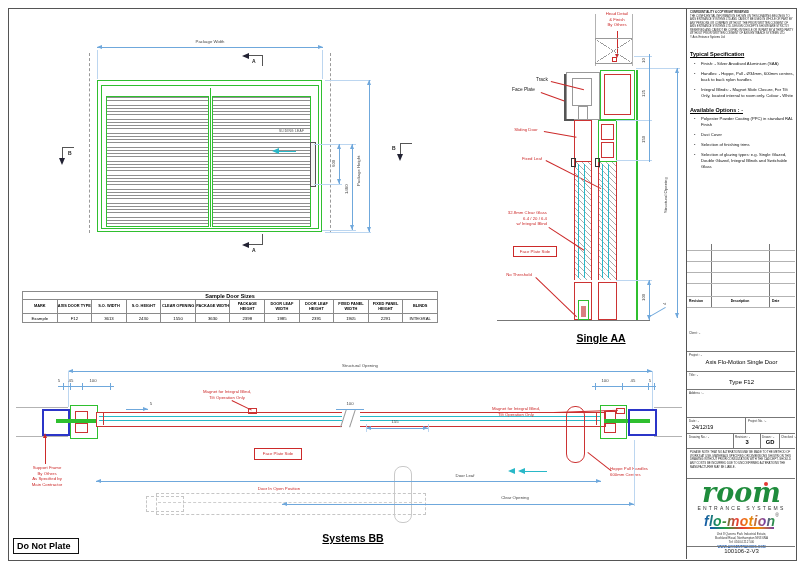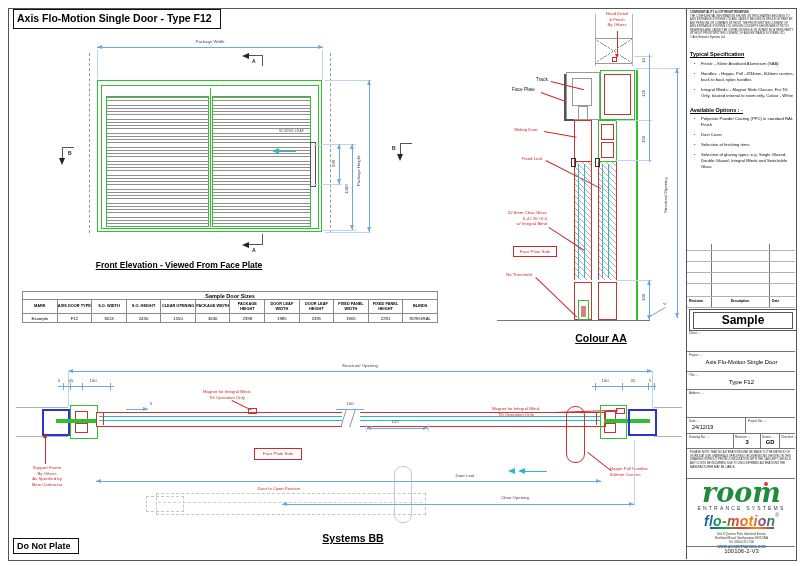--- a/index.html
+++ b/index.html
@@ -64,23 +64,20 @@
   .flo-bar{position:absolute;height:1.6px;background:linear-gradient(90deg,#1557b0,#1e9e3e,#e53935,#f08c00,#7b3fa0)}
 </style>
 </head>
 <body>
 
 <div id="sheet">
 
   <div class="a" style="left:8px;top:8px;width:787px;height:551px;border:1px solid #555"></div>
   <div class="kln" style="left:686px;top:8px;width:1px;height:551px"></div>
 
-  <div class="a" style="left:13px;top:9px;width:206px;height:18px;border:1.5px solid #111;background:#fff">
-    <div class="b" style="font-size:10.5px;padding:2px 0 0 3px;white-space:nowrap">Axis Flo-Motion Single Door - Type F12</div>
-  </div>
 
   <div class="dimt" style="left:150px;top:39px;width:120px">Package Width</div>
   <div class="ln" style="left:97px;top:47px;width:226px;height:1px"></div>
   <div class="tri tl" style="left:97px;top:45px"></div>
   <div class="tri tr" style="left:318px;top:45px"></div>
   <div class="xln" style="left:97px;top:50px;width:1px;height:29px"></div>
   <div class="xln" style="left:322px;top:50px;width:1px;height:29px"></div>
 
   <div class="dash-v" style="left:89px;top:53px;height:180px"></div>
   <div class="dash-v" style="left:330px;top:53px;height:180px"></div>
@@ -127,21 +124,20 @@
   <div class="xln" style="left:325px;top:232px;width:46px;height:1px"></div>
   <div class="ln" style="left:369px;top:80px;width:1px;height:152px"></div>
   <div class="tri tu" style="left:367px;top:80px"></div>
   <div class="tri td" style="left:367px;top:227px"></div>
 
   <div class="tri ktl" style="left:242px;top:242px"></div>
   <div class="kln" style="left:249px;top:244px;width:14px;height:1px"></div>
   <div class="kln" style="left:262px;top:234px;width:1px;height:11px"></div>
   <div class="lbl b" style="left:252px;top:247px;font-size:5px">A</div>
 
-  <div class="a b ub" style="left:79px;top:260px;width:200px;text-align:center;font-size:8.5px">Front Elevation - Viewed From Face Plate</div>
 
   <table id="sizes">
     <tbody>
         <tr>
           <td class="tt" colspan="12">Sample Door Sizes</td>
         </tr>
     <tr>
       <th style="width:38px">MARK</th>
       <th style="width:40px">AXIS DOOR TYPE</th>
       <th style="width:34px">S.O. WIDTH</th>
@@ -251,21 +247,21 @@
   <div class="tri td" style="left:675px;top:313px"></div>
   <div class="vtext" style="left:663px;top:160px;height:70px">Structural Opening</div>
   <div class="xln" style="left:616px;top:280px;width:36px;height:1px"></div>
   <div class="ln" style="left:649px;top:280px;width:1px;height:40px"></div>
   <div class="tri tu" style="left:647px;top:280px"></div>
   <div class="tri td" style="left:647px;top:315px"></div>
   <div class="vtext" style="left:641px;top:289px;height:16px">100</div>
   <div class="bld" style="left:648px;top:317px;width:20px;transform:rotate(-30deg)"></div>
   <div class="vtext" style="left:662px;top:299px;height:10px">4</div>
 
-  <div class="a b ub" style="left:558px;top:332px;width:86px;text-align:center;font-size:10.5px">Colour AA</div>
+  <div class="a b ub" style="left:558px;top:332px;width:86px;text-align:center;font-size:10.5px">Single AA</div>
 
   <div class="dimt" style="left:320px;top:363px;width:80px">Structural Opening</div>
   <div class="ln" style="left:68px;top:371px;width:584px;height:1px"></div>
   <div class="tri tl" style="left:68px;top:369px"></div>
   <div class="tri tr" style="left:647px;top:369px"></div>
   <div class="xln" style="left:68px;top:371px;width:1px;height:36px"></div>
   <div class="xln" style="left:652px;top:371px;width:1px;height:38px"></div>
 
   <div class="dimt" style="left:55px;top:378px;width:8px">5</div>
   <div class="dimt" style="left:66px;top:378px;width:10px">45</div>
@@ -408,23 +404,20 @@
   <div class="gln" style="left:687px;top:250px;width:108px;height:1px"></div>
   <div class="gln" style="left:687px;top:261px;width:108px;height:1px"></div>
   <div class="gln" style="left:687px;top:272px;width:108px;height:1px"></div>
   <div class="gln" style="left:687px;top:283px;width:108px;height:1px"></div>
   <div class="gln" style="left:687px;top:296px;width:108px;height:1px"></div>
   <div class="a b" style="left:689px;top:299px;font-size:3.4px">Revision</div>
   <div class="a b" style="left:712px;top:299px;width:56px;text-align:center;font-size:3.4px">Description</div>
   <div class="a b" style="left:772px;top:299px;font-size:3.4px">Date</div>
   <div class="gln" style="left:687px;top:307px;width:108px;height:1px"></div>
 
-  <div class="a" style="left:689px;top:309px;width:106px;height:20px;border:1px solid #555">
-    <div class="a b" style="left:3px;top:1.5px;width:98px;height:15px;border:1px solid #555;text-align:center;font-size:12px">Sample</div>
-  </div>
 
   <div class="tb-lbl" style="left:689px;top:331px">Client : -</div>
   <div class="gln" style="left:687px;top:351px;width:108px;height:1px;background:#777"></div>
   <div class="tb-lbl" style="left:689px;top:353px">Project : -</div>
   <div class="a" style="left:688px;top:359px;width:107px;text-align:center;font-size:5.8px">Axis Flo-Motion Single Door</div>
   <div class="gln" style="left:687px;top:371px;width:108px;height:1px;background:#777"></div>
   <div class="tb-lbl" style="left:689px;top:373px">Title : -</div>
   <div class="a" style="left:688px;top:379px;width:107px;text-align:center;font-size:6px">Type F12</div>
   <div class="gln" style="left:687px;top:389px;width:108px;height:1px;background:#777"></div>
   <div class="tb-lbl" style="left:689px;top:391px">Address : -</div>

